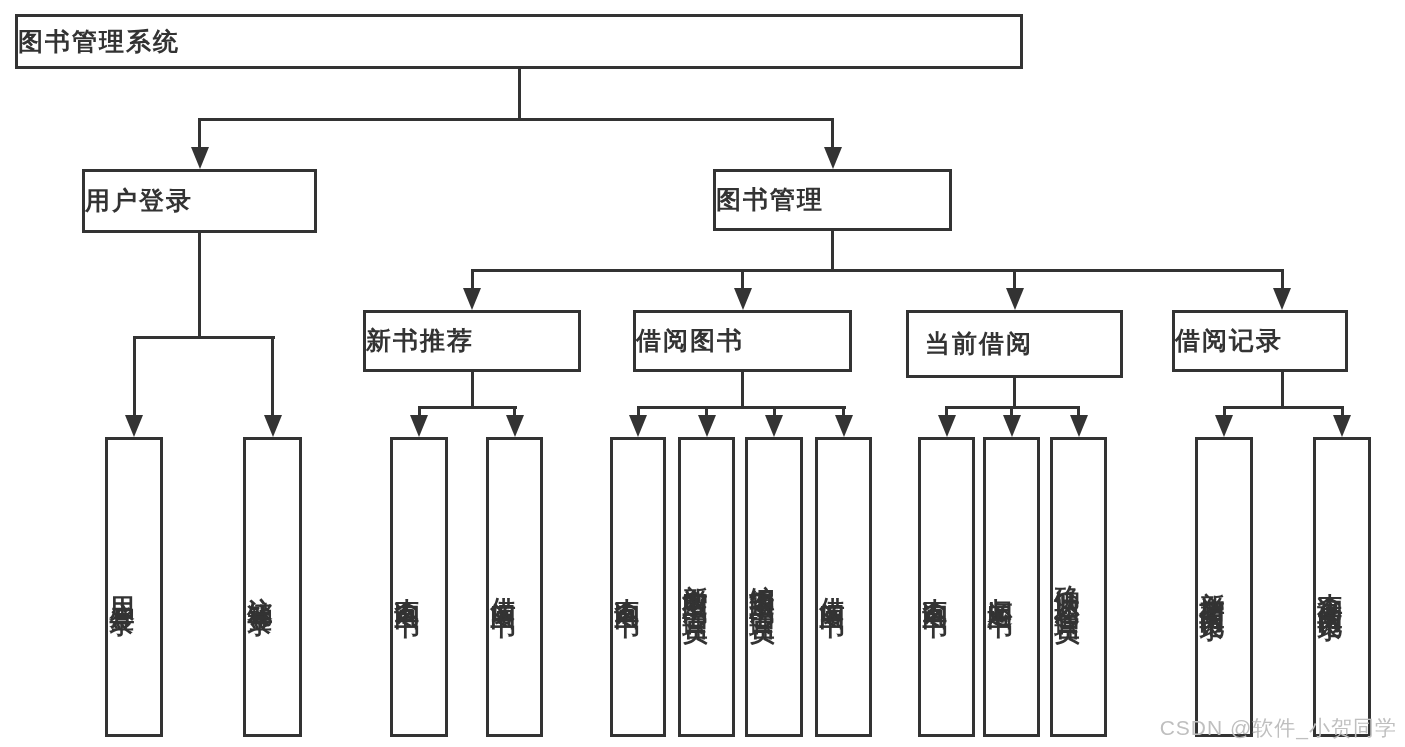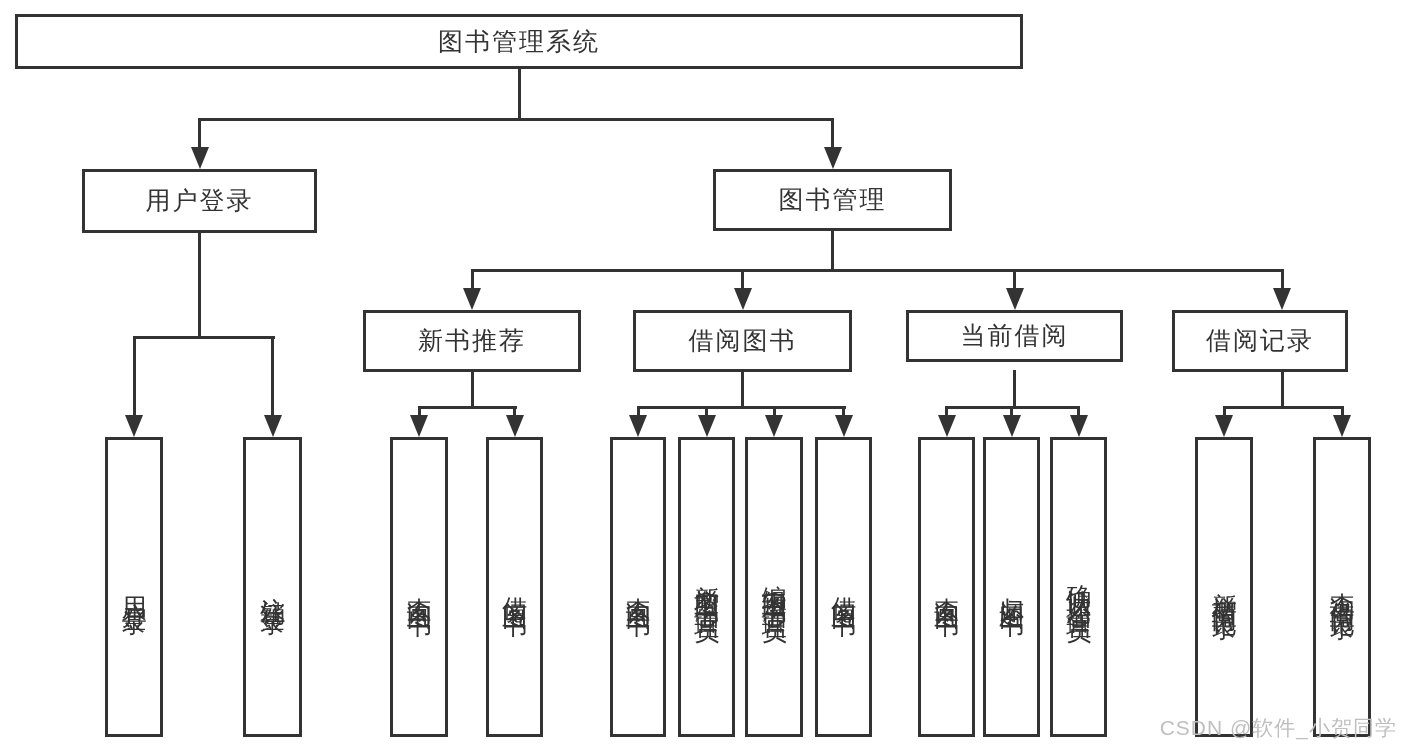--- a/index.html
+++ b/index.html
@@ -20,22 +20,22 @@
     height: 747px;
     background: var(--bg-color);
     overflow: hidden;
   }
   .node {
     position: absolute;
     border: 3px solid var(--line-color);
     background: var(--box-bg);
     display: flex;
     align-items: center;
-    justify-content: center;
     z-index: 2;
+    font-weight: bold;
   }
   .node .label {
     color: var(--text-color);
     font-size: 25px;
     letter-spacing: 2px;
     white-space: nowrap;
     line-height: 1.1;
   }
   .vnode .label {
     writing-mode: vertical-rl;
@@ -81,21 +81,21 @@
     </div>
     <div class="node hnode" style="left: 363px; top: 310px; width: 218px; height: 62px;">
       <span class="label">新书推荐</span>
     </div>
     <div class="node hnode" style="left: 713px; top: 169px; width: 239px; height: 62px;">
       <span class="label">图书管理</span>
     </div>
     <div class="node hnode" style="left: 633px; top: 310px; width: 219px; height: 62px;">
       <span class="label">借阅图书</span>
     </div>
-    <div class="node hnode" style="left: 906px; top: 310px; width: 217px; height: 52px;">
+    <div class="node hnode" style="left: 906px; top: 310px; width: 217px; height: 68px; padding-left: 16px;">
       <span class="label">当前借阅</span>
     </div>
     <div class="node hnode" style="left: 1172px; top: 310px; width: 176px; height: 62px;">
       <span class="label">借阅记录</span>
     </div>
     <div class="node vnode" style="left: 105px; top: 437px; width: 58px; height: 300px;">
       <span class="label">用户登录</span>
     </div>
     <div class="node vnode" style="left: 243px; top: 437px; width: 59px; height: 300px;">
       <span class="label">注销登录</span>

